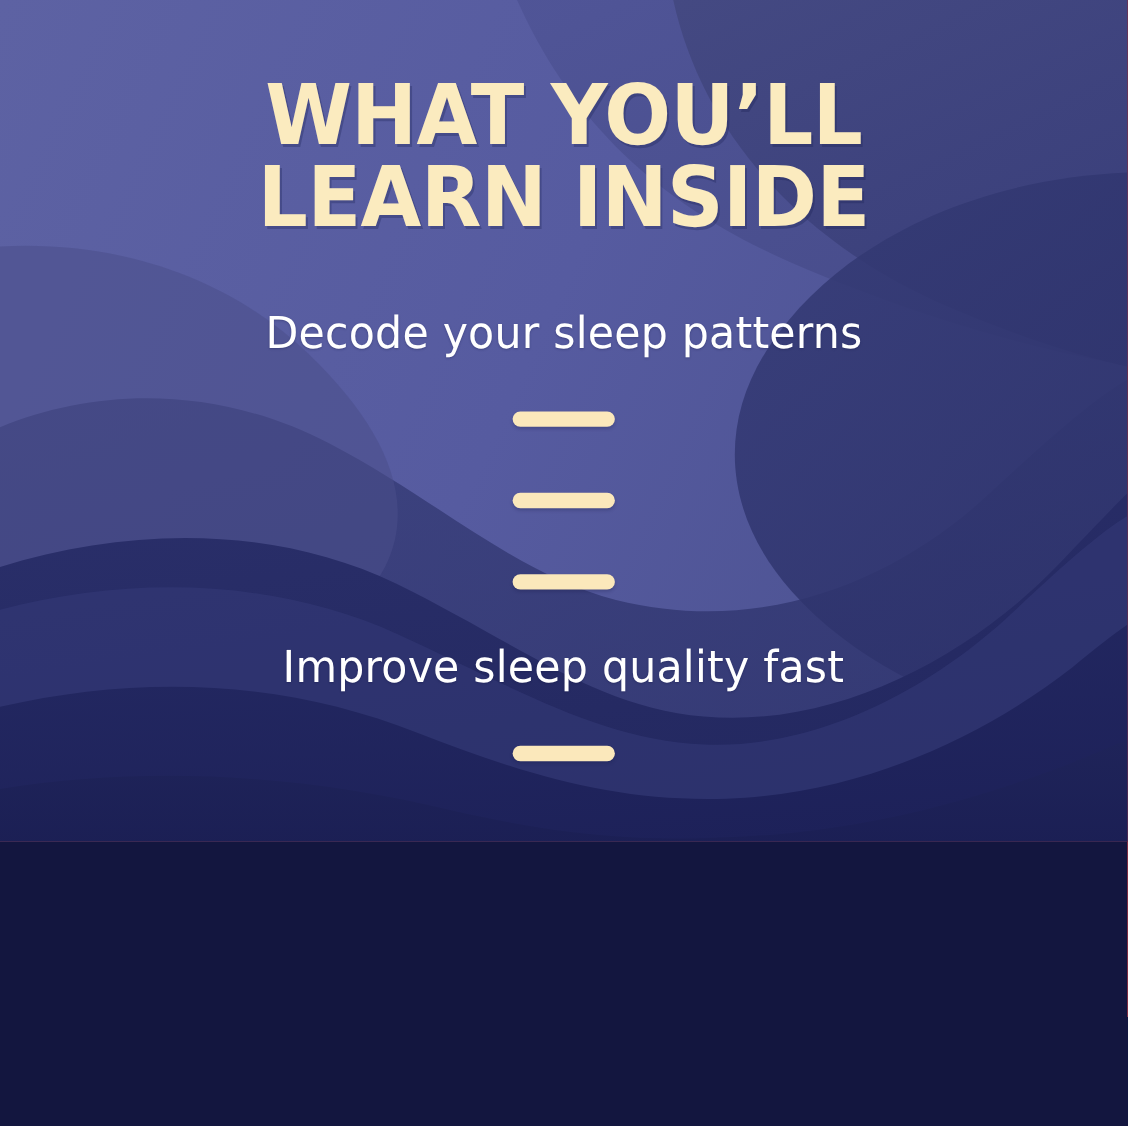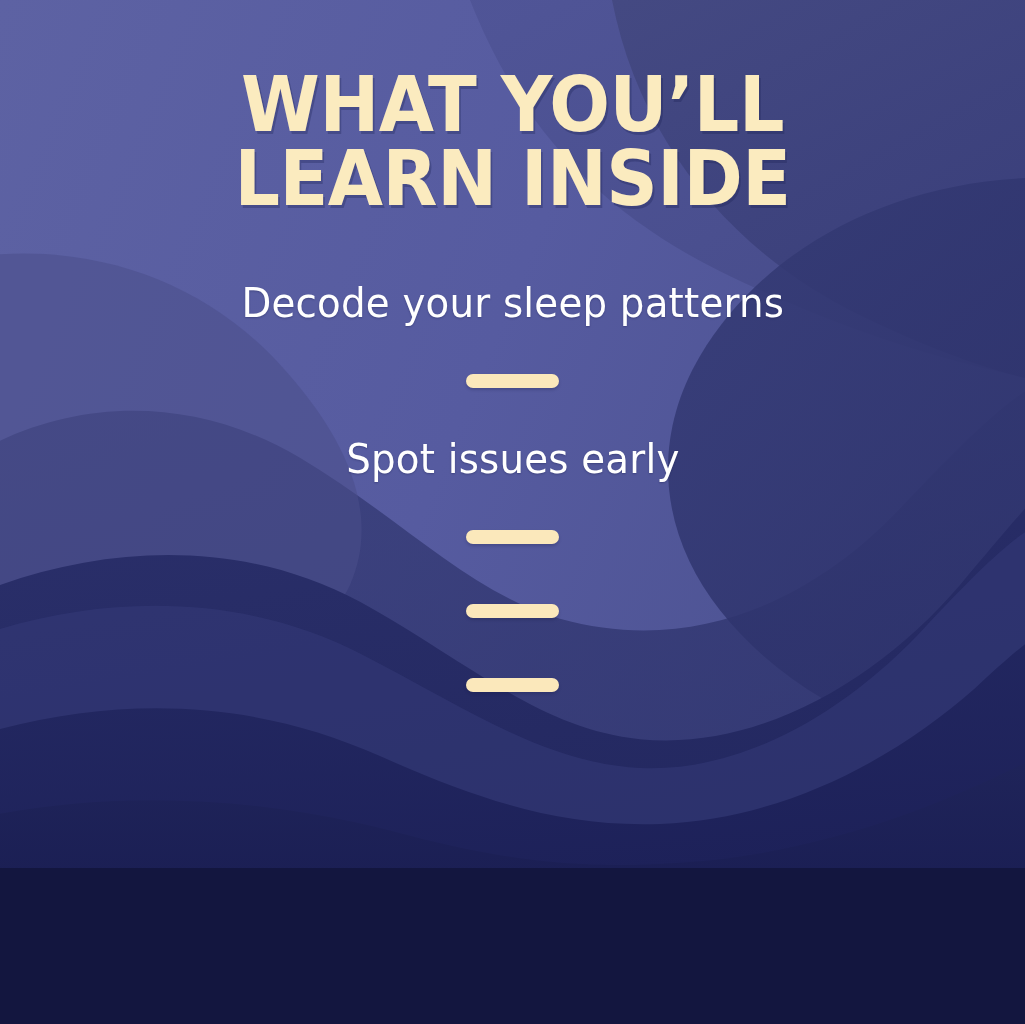--- a/index.html
+++ b/index.html
@@ -3,21 +3,21 @@
 <meta charset="utf-8">
 <style>
   html, body {
     margin: 0;
     padding: 0;
     background: #13163f;
   }
   #poster {
     position: relative;
     width: 1025px;
-    height: 868px;
+    height: 765px;
     overflow: hidden;
     background: #ef4444;
     font-family: "Liberation Sans", "DejaVu Sans", sans-serif;
     -webkit-font-smoothing: antialiased;
   }
 
   
   #bg {
     position: absolute;
     inset: 0;
@@ -178,33 +178,33 @@
     <div class="list">
 
       <div class="list-item">
         <span class="list-item-label">Decode your sleep patterns</span>
       </div>
 
       <div class="divider-row">
         <span class="divider-dash"></span>
       </div>
 
+
+      <div class="divider-row">
+        <span class="divider-dash"></span>
+      </div>
+
+
+      <div class="divider-row">
+        <span class="divider-dash"></span>
+      </div>
+
       <div class="list-item">
-        <span class="list-item-label">Spot issues early</span>
-      </div>
-
-      <div class="divider-row">
-        <span class="divider-dash"></span>
-      </div>
-
-
-      <div class="divider-row">
-        <span class="divider-dash"></span>
-      </div>
-
+        <span class="list-item-label">Improve sleep quality fast</span>
+      </div>
 
       <div class="divider-row">
         <span class="divider-dash"></span>
       </div>
 
 
     </div>
   </div>
 </div>
 

